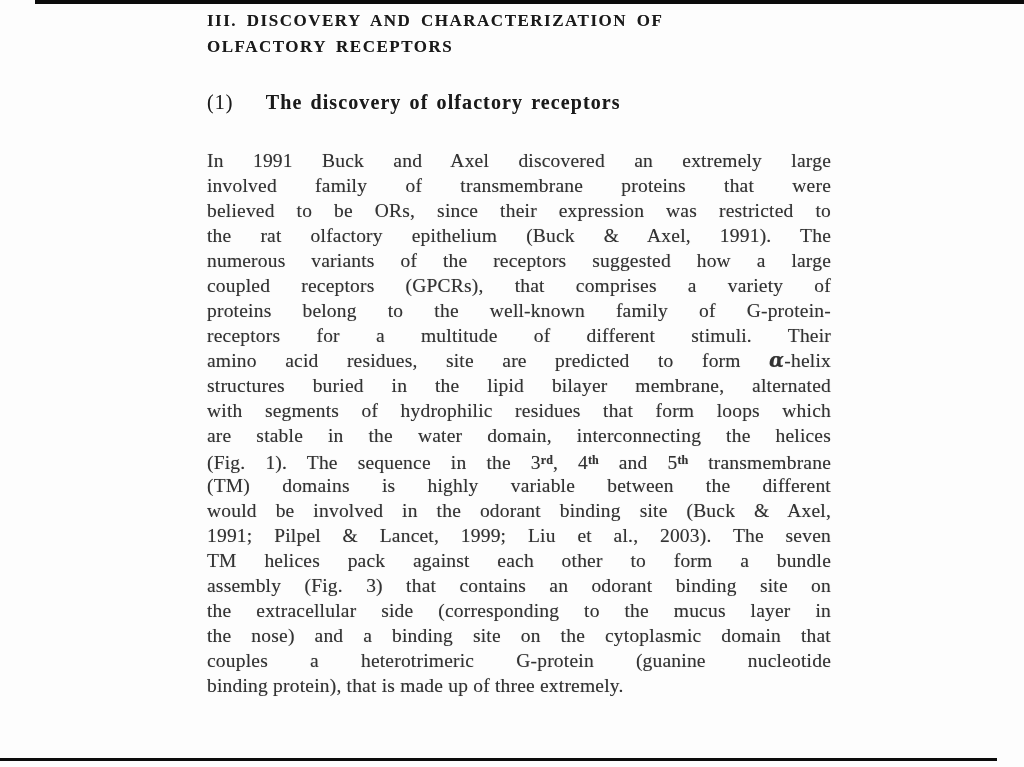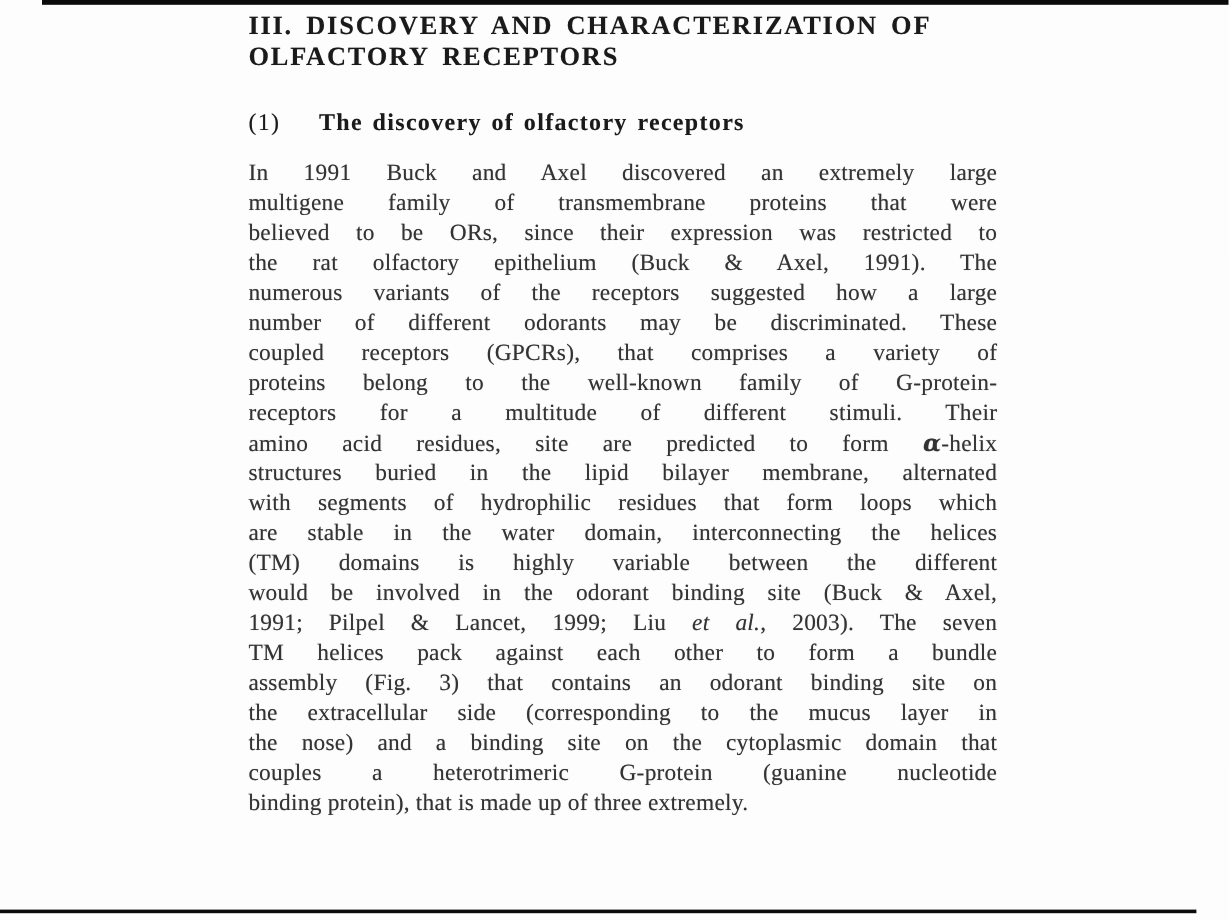--- a/index.html
+++ b/index.html
@@ -33,58 +33,58 @@
   }
   .content {
     position: absolute;
     left: 207px;
     top: 8px;
     width: 624px;
     color: var(--text, #333333);
   }
   .heading {
     margin: 0;
-    font-size: 22px;
+    font-size: 17px;
     line-height: 26px;
     font-weight: bold;
     letter-spacing: 1.5px;
     word-spacing: 4px;
     color: var(--heading, #1a1a1a);
     text-shadow: 0 0 0.6px rgba(40,40,40,0.45);
   }
   .hline { display: block; }
   .subheading {
     margin: 30px 0 0 0;
     font-size: 20px;
     line-height: 24px;
     font-weight: normal;
     letter-spacing: 1.1px;
     word-spacing: 2px;
     color: var(--heading, #1a1a1a);
     text-shadow: 0 0 0.6px rgba(40,40,40,0.4);
   }
   .subtitle { font-weight: bold; margin-left: 24px; }
   .body {
-    margin-top: 18px;
+    margin-top: 34px;
     font-size: 19.5px;
     letter-spacing: 0.2px;
     color: var(--text, #333333);
     text-shadow: 0 0 0.7px rgba(70,70,70,0.5);
   }
   .line {
     height: 25px;
     line-height: 25px;
     text-align: justify;
     text-align-last: justify;
     white-space: normal;
   }
   .line.last {
     text-align-last: left;
   }
-  .seg-i { font-style: italic; }
+  .seg-i { }
   .seg-a {
     font-style: italic;
     font-weight: bold;
     font-family: "DejaVu Serif", serif;
   }
   .seg-sup {
     font-weight: bold;
     font-size: 0.62em;
     vertical-align: 0.45em;
     letter-spacing: 0;
@@ -99,32 +99,32 @@
   <div class="content">
     <h2 class="heading">
       <span class="hline">III. DISCOVERY AND CHARACTERIZATION OF</span>
       <span class="hline">OLFACTORY RECEPTORS</span>
     </h2>
 
     <h3 class="subheading"><span class="subnum">(1) </span><span class="subtitle">The discovery of olfactory receptors</span></h3>
 
     <div class="body" id="body-lines">
         <div class="line"><span class="seg-n">In 1991 Buck and Axel discovered an extremely large</span></div>
-        <div class="line"><span class="seg-n">multigene family of transmembrane proteins that were</span></div>
+        <div class="line"><span class="seg-n">involved family of transmembrane proteins that were</span></div>
         <div class="line"><span class="seg-n">believed to be ORs, since their expression was restricted to</span></div>
         <div class="line"><span class="seg-n">the rat olfactory epithelium (Buck &amp; Axel, 1991). The</span></div>
         <div class="line"><span class="seg-n">numerous variants of the receptors suggested how a large</span></div>
-        <div class="line"><span class="seg-n">number of different odorants may be discriminated. These</span></div>
         <div class="line"><span class="seg-n">coupled receptors (GPCRs), that comprises a variety of</span></div>
         <div class="line"><span class="seg-n">proteins belong to the well-known family of G-protein-</span></div>
         <div class="line"><span class="seg-n">receptors for a multitude of different stimuli. Their</span></div>
         <div class="line"><span class="seg-n">amino acid residues, site are predicted to form </span><span class="seg-a">α</span><span class="seg-n">-helix</span></div>
         <div class="line"><span class="seg-n">structures buried in the lipid bilayer membrane, alternated</span></div>
         <div class="line"><span class="seg-n">with segments of hydrophilic residues that form loops which</span></div>
         <div class="line"><span class="seg-n">are stable in the water domain, interconnecting the helices</span></div>
+        <div class="line"><span class="seg-n">(Fig. 1). The sequence in the 3</span><span class="seg-sup">rd</span><span class="seg-n">, 4</span><span class="seg-sup">th</span><span class="seg-n"> and 5</span><span class="seg-sup">th</span><span class="seg-n"> transmembrane</span></div>
         <div class="line"><span class="seg-n">(TM) domains is highly variable between the different</span></div>
         <div class="line"><span class="seg-n">would be involved in the odorant binding site (Buck &amp; Axel,</span></div>
         <div class="line"><span class="seg-n">1991; Pilpel &amp; Lancet, 1999; Liu </span><span class="seg-i">et al.</span><span class="seg-n">, 2003). The seven</span></div>
         <div class="line"><span class="seg-n">TM helices pack against each other to form a bundle</span></div>
         <div class="line"><span class="seg-n">assembly (Fig. 3) that contains an odorant binding site on</span></div>
         <div class="line"><span class="seg-n">the extracellular side (corresponding to the mucus layer in</span></div>
         <div class="line"><span class="seg-n">the nose) and a binding site on the cytoplasmic domain that</span></div>
         <div class="line"><span class="seg-n">couples a heterotrimeric G-protein (guanine nucleotide</span></div>
         <div class="line last"><span class="seg-n">binding protein), that is made up of three extremely.</span></div>
       </div>

